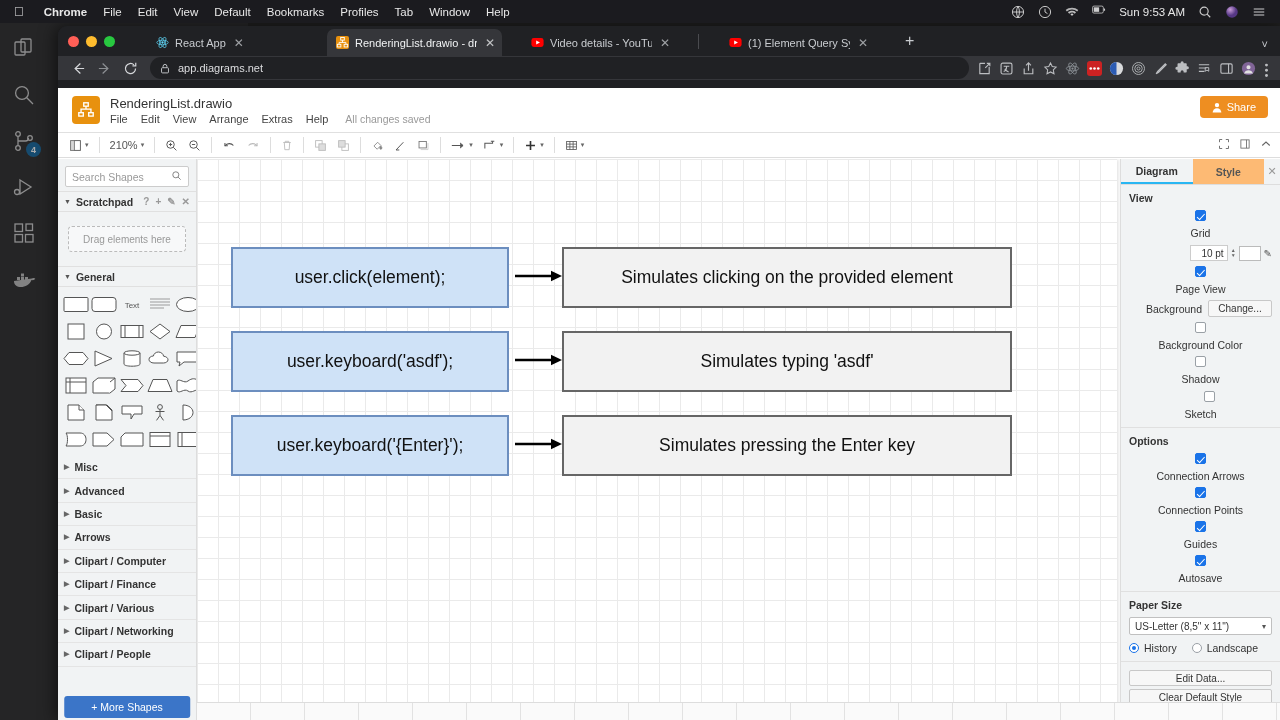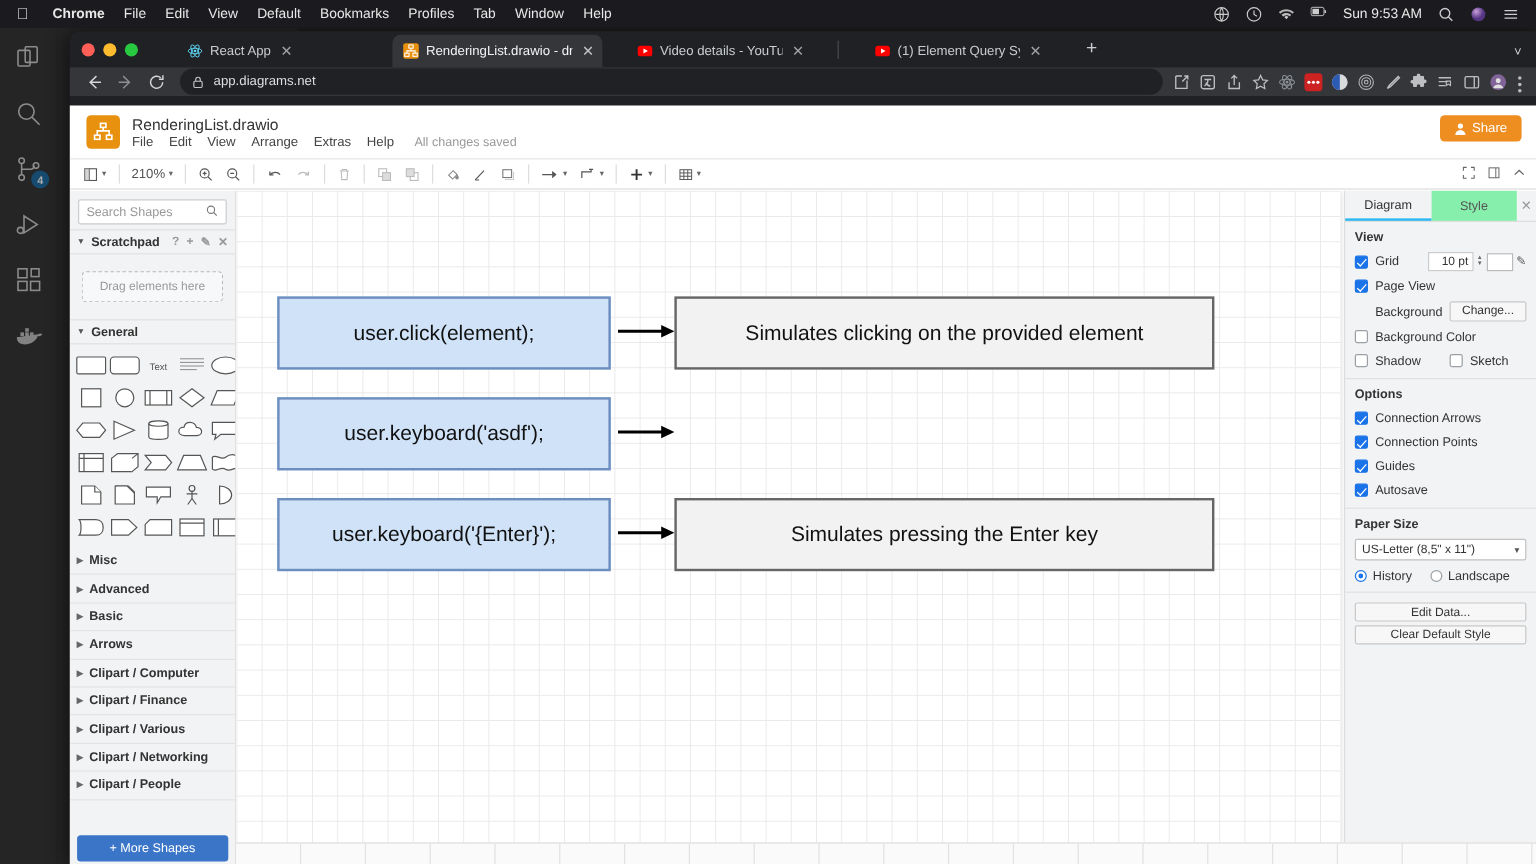--- a/index.html
+++ b/index.html
@@ -194,28 +194,28 @@
   .arrow svg { display: block; }
 
   
   #dio-right {
     position: absolute; right: 0; top: 71px; width: 160px; bottom: 0;
     background: #f1f3f4; border-left: 1px solid #ddd; font-size: 10.5px; color: #333;
   }
   #fmt-tabs { display: flex; height: 26px; border-bottom: 1px solid #ddd; position: relative; }
   .fmt-tab {
     flex: 1; display: flex; align-items: center; justify-content: center;
-    font-size: 10.5px; font-weight: normal; color: #333;
+    font-size: 10.5px; font-weight: bold; color: #333;
   }
   .fmt-tab.active { background: #f1f3f4; border-bottom: 2px solid #29b6f2; }
-  .fmt-tab.inactive { background: #86efac; color: #555; }
+  .fmt-tab.inactive { background: #fdba74; color: #555; }
   #fmt-close { width: 16px; display: flex; align-items: center; justify-content: center; color: #999; font-size: 11px; }
   .sec { padding: 7px 8px; border-bottom: 1px solid #e0e0e0; }
   .sec-title { font-weight: bold; margin-bottom: 6px; font-size: 10.5px; }
-  .ck-row { display: flex; align-items: center; gap: 6px; margin-bottom: 5px; min-height: 15px; }
+  .ck-row { display: flex; align-items: center; gap: 6px; margin-bottom: 5px; min-height: 15px; flex-direction: column; }
   .ck {
     width: 11px; height: 11px; border: 1px solid #9aa0a6; border-radius: 2px;
     background: #fff; flex: 0 0 11px; position: relative;
   }
   .ck.on { background: #1a73e8; border-color: #1a73e8; }
   .ck.on::after {
     content: ""; position: absolute; left: 3px; top: 0.5px; width: 3px; height: 6.5px;
     border: solid #fff; border-width: 0 1.6px 1.6px 0; transform: rotate(42deg);
   }
   .ck-lbl { font-size: 10.5px; color: #333; }
@@ -969,20 +969,21 @@
         </div>
         <div class="node gray" style="left:365px; top:88px; width:450px; height:61px;">Simulates clicking on the provided element</div>
 
         <div class="node blue" style="left:34px; top:172px; width:278px; height:61px;">user.keyboard('asdf');</div>
         <div class="arrow" style="left:318px; top:194px; width:50px;">
           <svg width="50" height="14" viewBox="0 0 50 14">
               <path d="M0 7h38" stroke="#000" stroke-width="2.4"></path>
               <path d="M36 1.8L47 7 36 12.2z" fill="#000"></path>
             </svg>
         </div>
+        <div class="node gray" style="left:365px; top:172px; width:450px; height:61px;">Simulates typing 'asdf'</div>
 
         <div class="node blue" style="left:34px; top:256px; width:278px; height:61px;">user.keyboard('{Enter}');</div>
         <div class="arrow" style="left:318px; top:278px; width:50px;">
           <svg width="50" height="14" viewBox="0 0 50 14">
               <path d="M0 7h38" stroke="#000" stroke-width="2.4"></path>
               <path d="M36 1.8L47 7 36 12.2z" fill="#000"></path>
             </svg>
         </div>
         <div class="node gray" style="left:365px; top:256px; width:450px; height:61px;">Simulates pressing the Enter key</div>
       </div>

